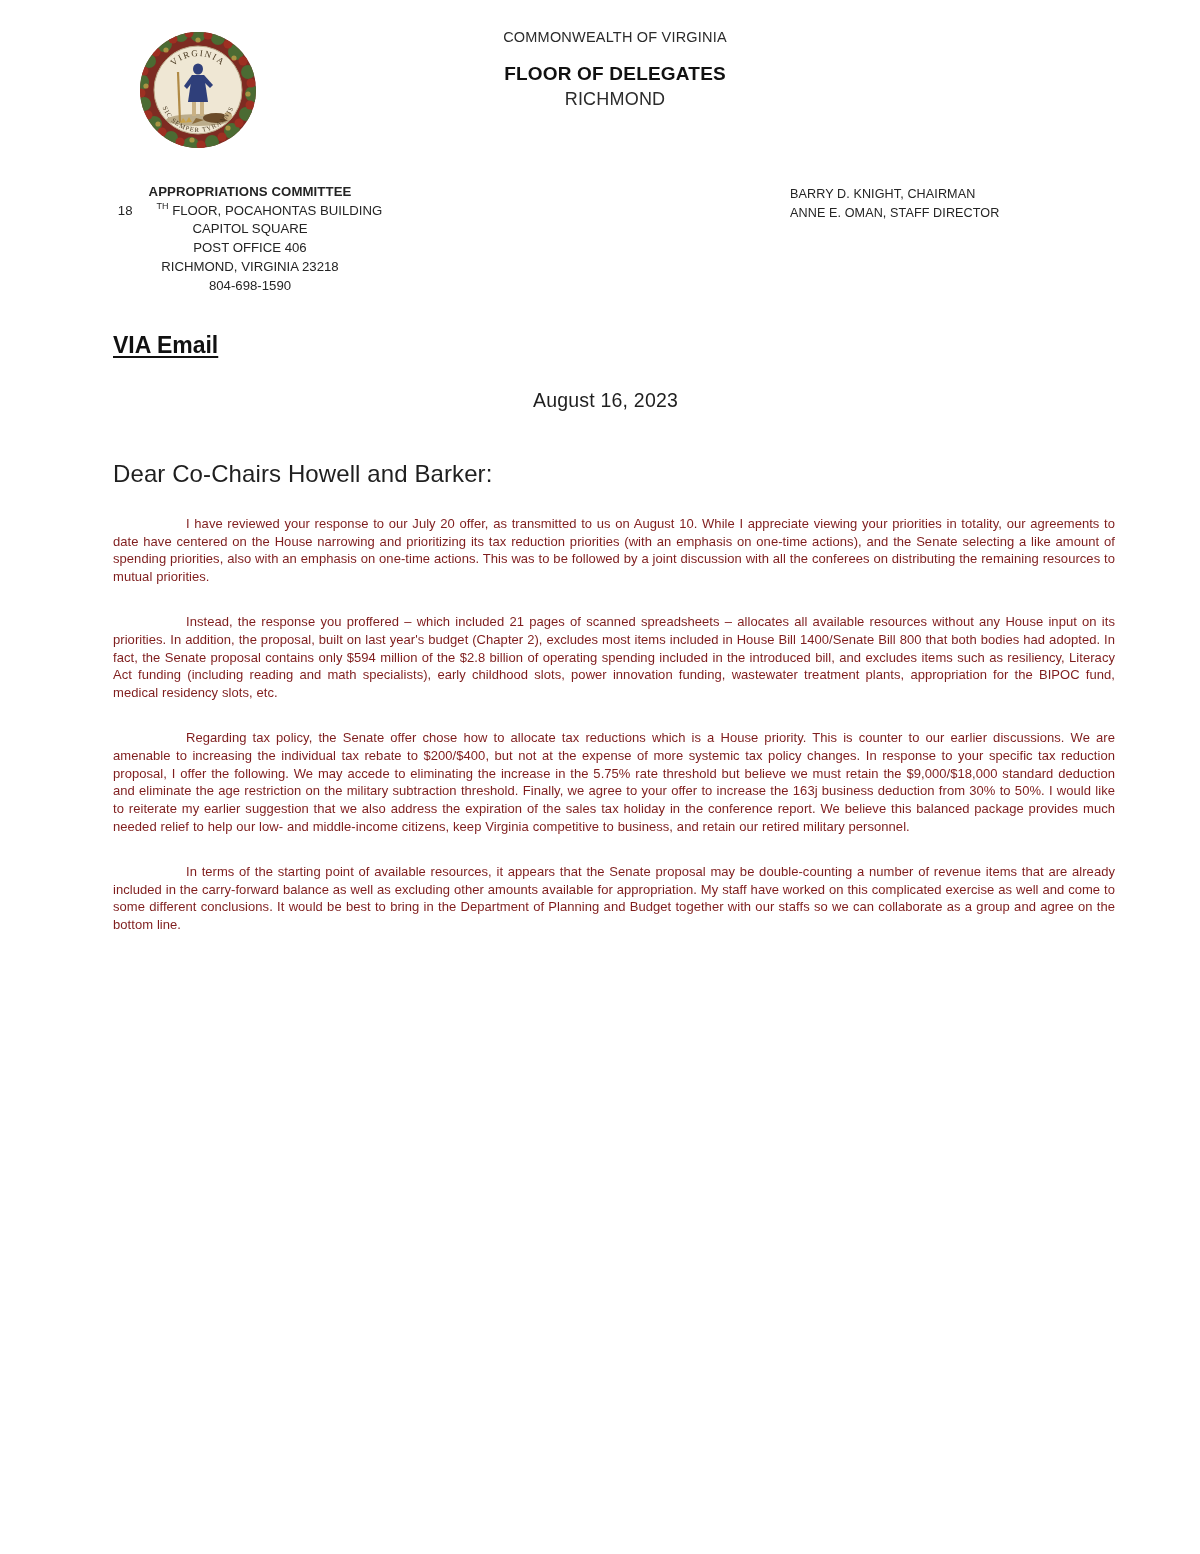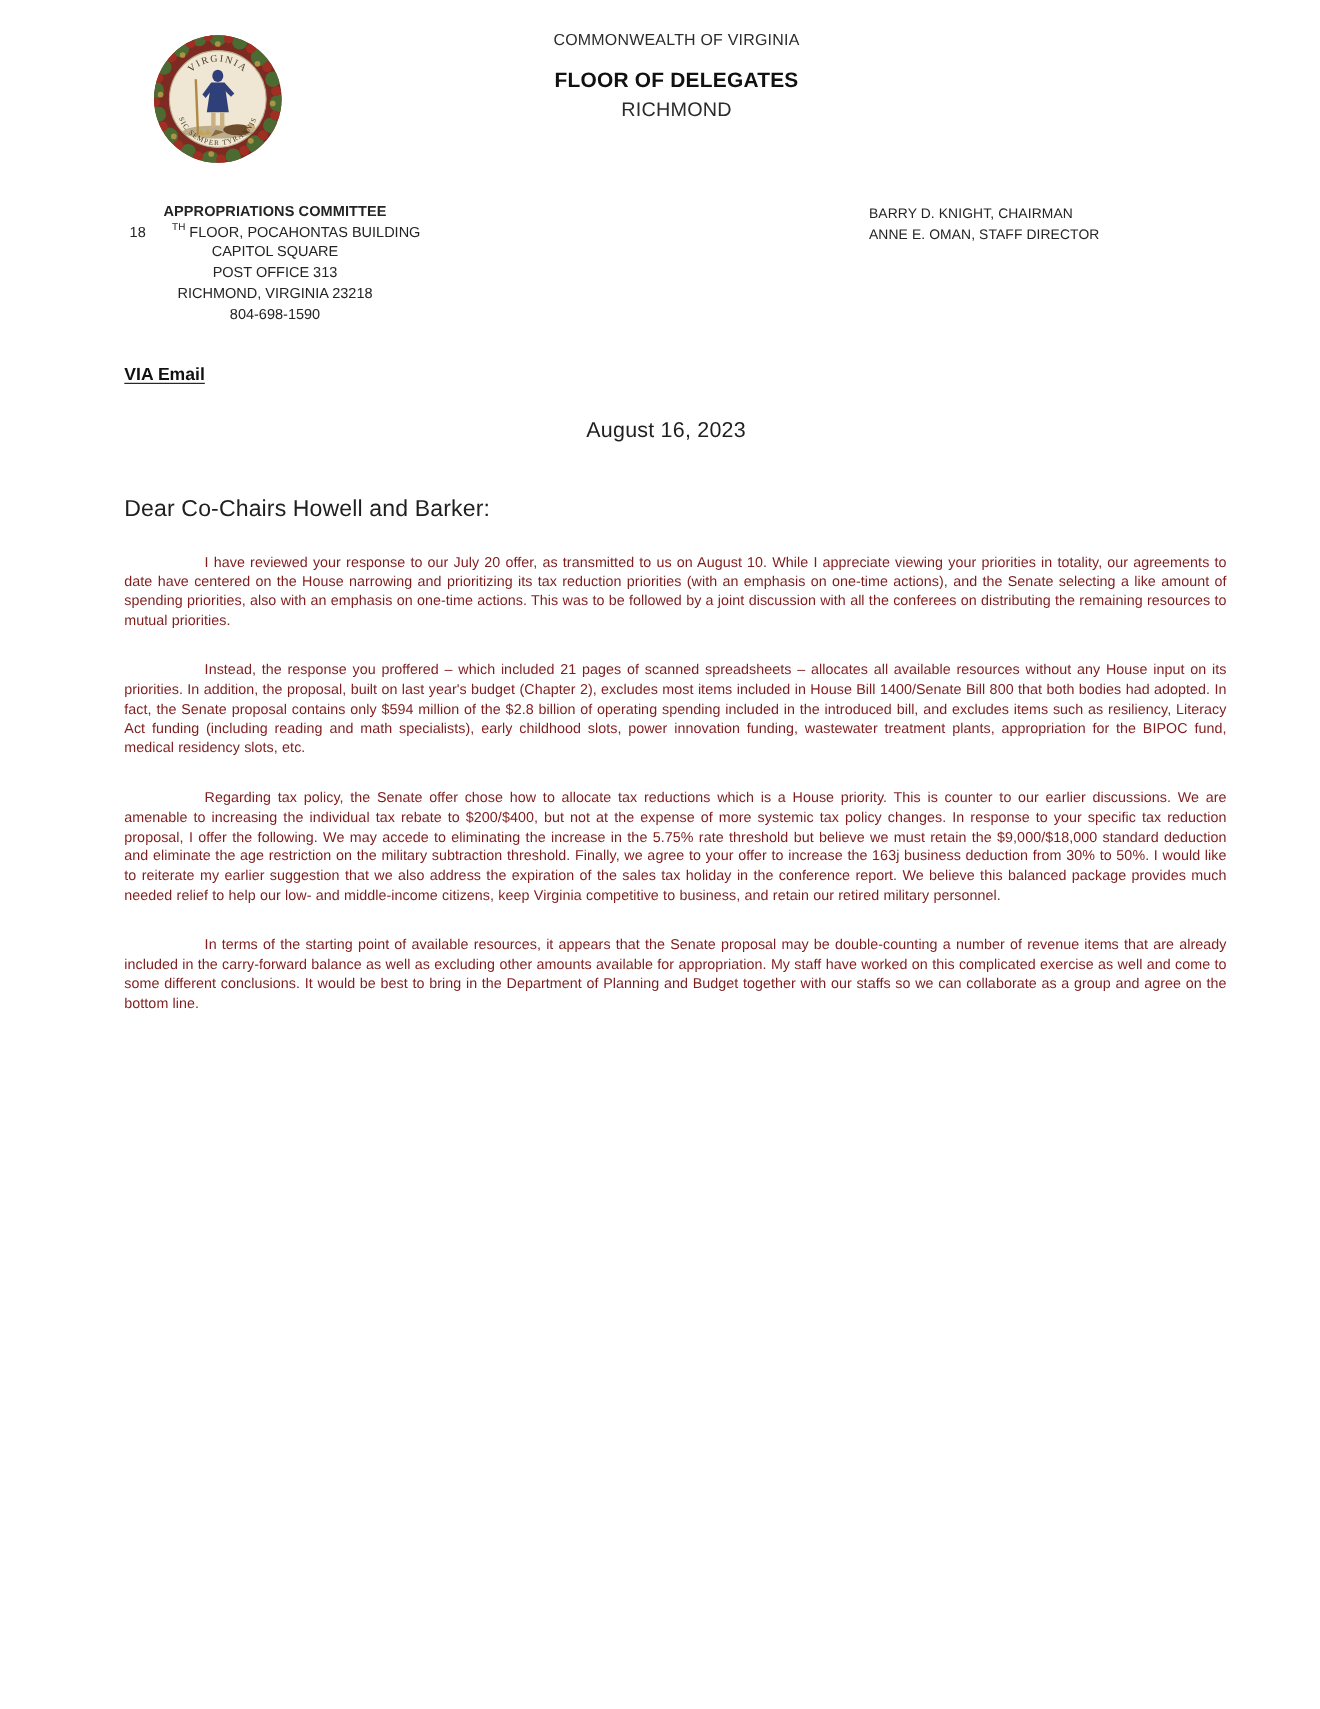--- a/index.html
+++ b/index.html
@@ -103,39 +103,39 @@
   }
 
   
   .body-wrap {
     position: relative;
     padding: 0 85px 0 113px;
   }
 
   .via-email {
     margin-top: 32px;
-    font-size: 16px;
+    font-size: 23px;
     font-weight: bold;
     text-decoration: underline;
     text-underline-offset: 3px;
     color: #111111;
     display: inline-block;
   }
 
   .date-line {
     margin-top: 30px;
     margin-left: 420px;
     font-size: 19.5px;
     color: #1f1f1f;
     letter-spacing: 0.2px;
   }
 
   .salutation {
     margin-top: 48px;
-    font-size: 21px;
+    font-size: 24px;
     color: #1f1f1f;
     letter-spacing: 0.1px;
   }
 
   .para {
     margin-top: 28px;
     font-size: 13px;
     line-height: 1.355;
     text-align: justify;
     text-indent: 73px;
@@ -251,21 +251,21 @@
       <div class="head-line2">FLOOR OF DELEGATES</div>
       <div class="head-line3">RICHMOND</div>
     </div>
   </div>
 
   <div class="addr-row">
     <div class="addr-left">
       <div class="bold">APPROPRIATIONS COMMITTEE</div>
       <div><span>18</span><sup>TH</sup><span> FLOOR, POCAHONTAS BUILDING</span></div>
       <div>CAPITOL SQUARE</div>
-      <div>POST OFFICE 313</div>
+      <div>POST OFFICE 406</div>
       <div>RICHMOND, VIRGINIA 23218</div>
       <div>804-698-1590</div>
     </div>
 
     <div class="addr-right">
       <div>BARRY D. KNIGHT, CHAIRMAN</div>
       <div>ANNE E. OMAN, STAFF DIRECTOR</div>
     </div>
   </div>
 

